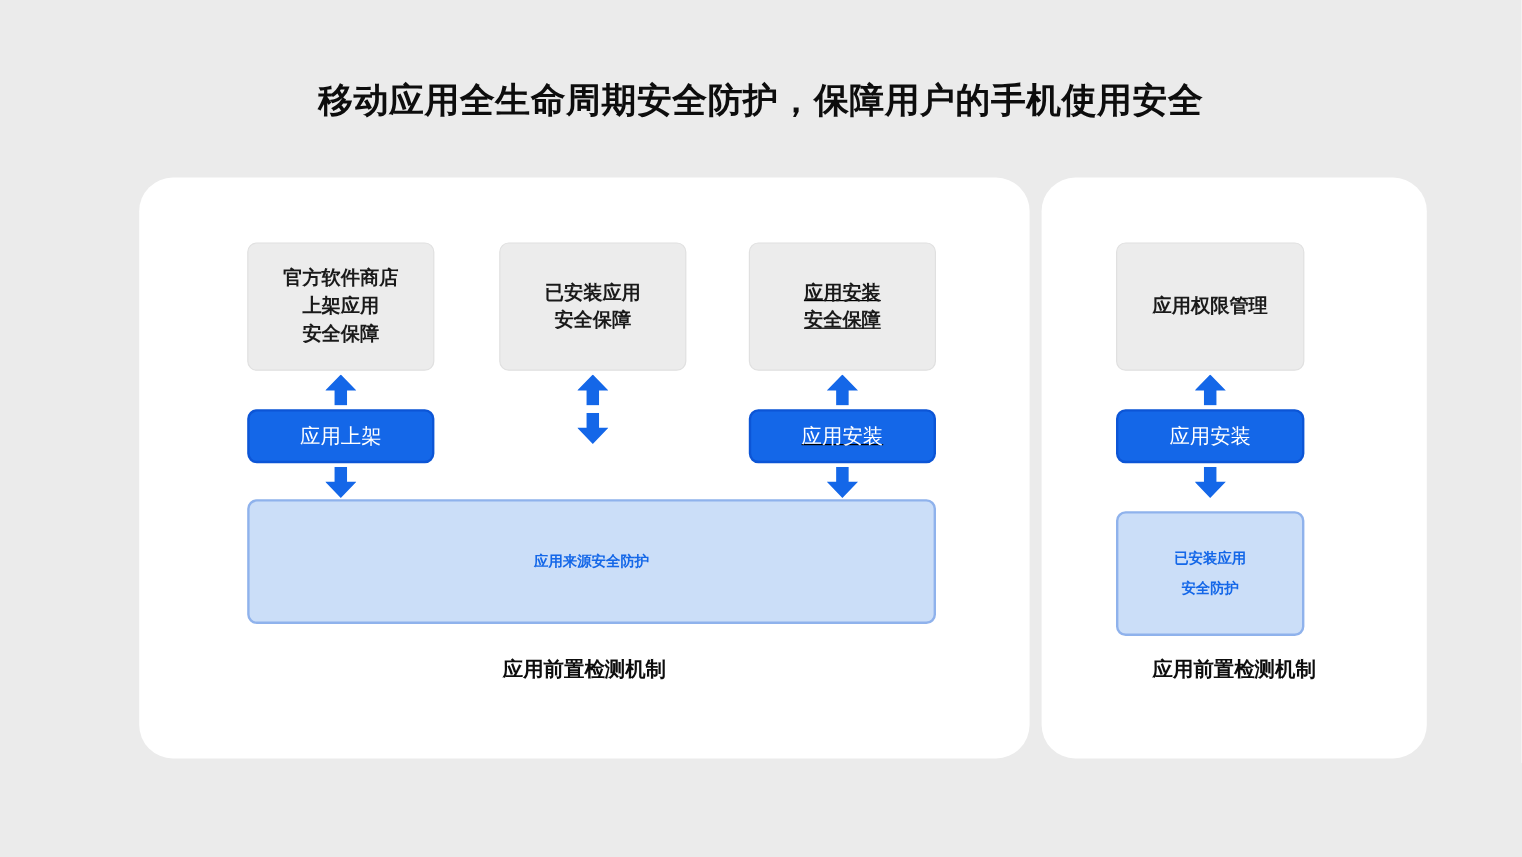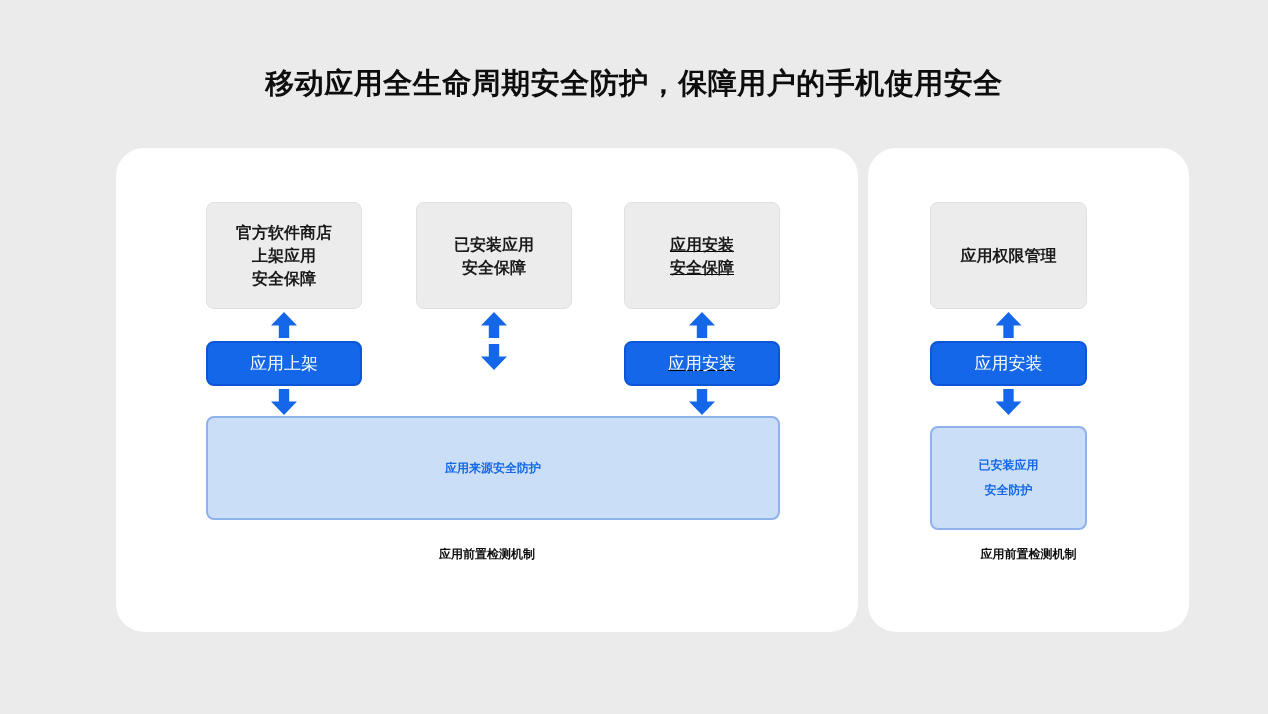--- a/index.html
+++ b/index.html
@@ -67,21 +67,21 @@
     border-radius:8px;
     display:flex; align-items:center; justify-content:center;
     text-align:center; white-space:pre-line;
     color: var(--accent-blue, #1467e8);
     font-weight:700; font-size:12px; line-height:25px;
   }
   .big-box   { position:absolute; left:90px; top:268px; width:574px; height:104px; }
   .small-box { width:100%; height:104px; margin-top:8px; }
   .caption {
     position:absolute; top:398px; left:0; width:100%;
-    text-align:center; font-weight:700; font-size:12px; color:#0d0d0d;
+    text-align:center; font-weight:700; font-size:17px; color:#0d0d0d;
   }
 </style>
 </head>
 <body>
 
 <div class="page">
 
   <h1 class="title">移动应用全生命周期安全防护，保障用户的手机使用安全</h1>
 
   <section class="card card-left">

